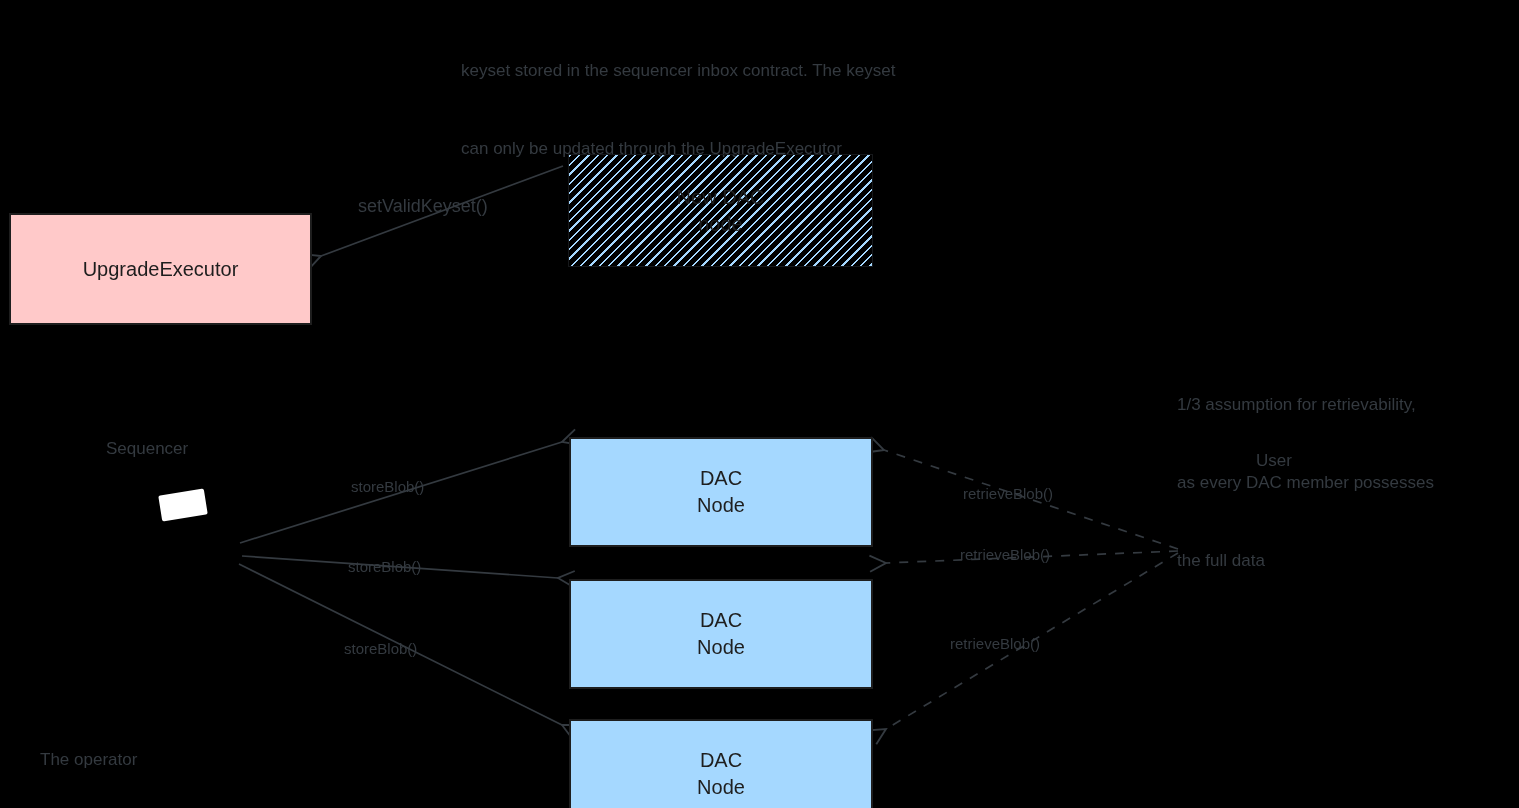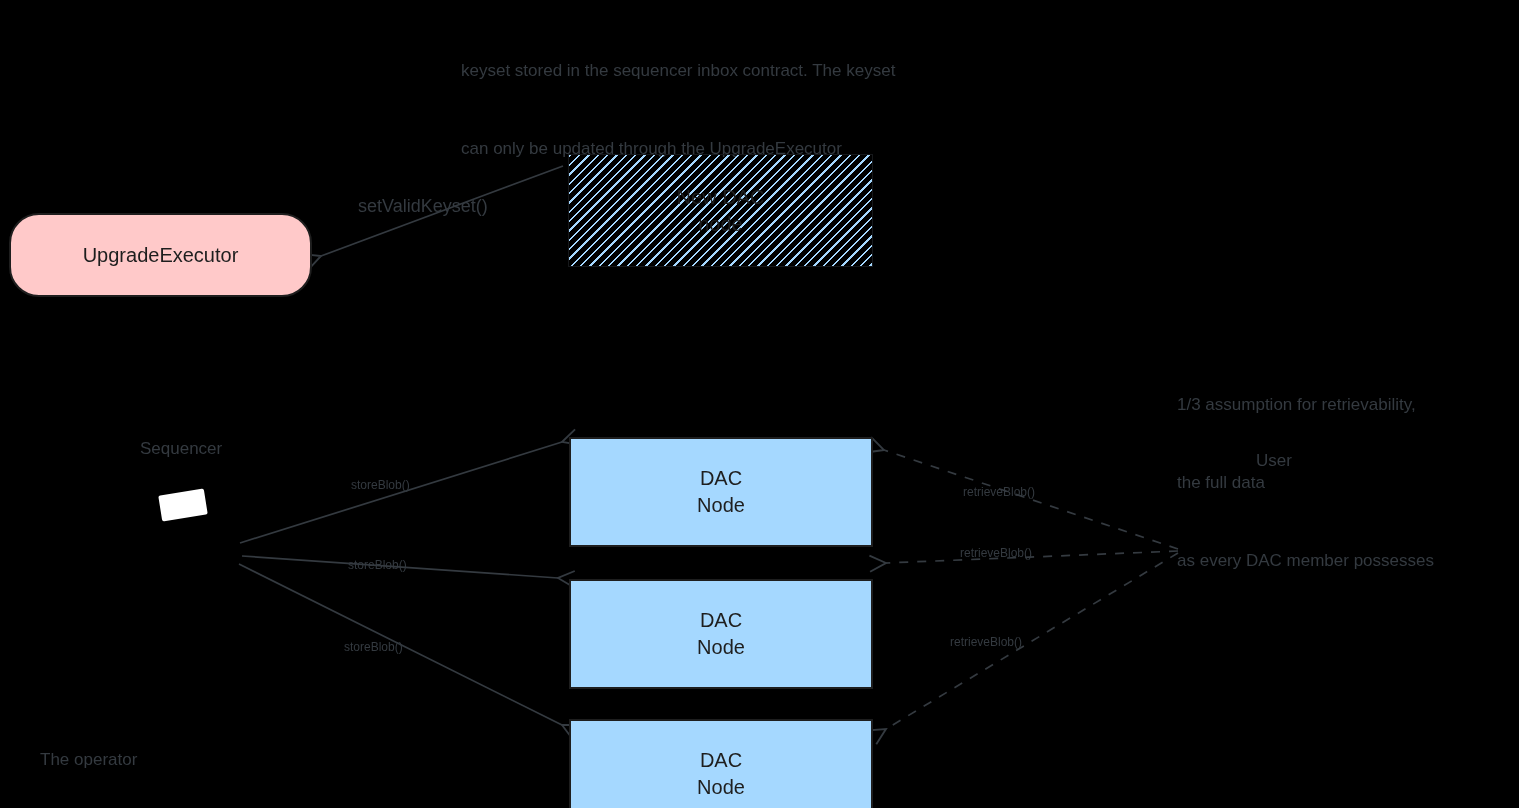--- a/index.html
+++ b/index.html
@@ -2,26 +2,26 @@
 <html><head>
 <meta charset="utf-8">
 <style>
   html,body{margin:0;padding:0;background:#000;}
   .canvas{
     position:relative;width:1519px;height:808px;background:#000;overflow:hidden;
     font-family:"Liberation Sans",sans-serif;
   }
   .arrow-layer{position:absolute;left:0;top:0;width:1519px;height:808px;z-index:1;}
   .note{position:absolute;z-index:2;color:#343a40;font-size:17px;line-height:26px;white-space:pre;}
-  .label{position:absolute;z-index:3;color:#343a40;font-size:12px;white-space:pre;}
+  .label{position:absolute;z-index:3;color:#343a40;font-size:15px;white-space:pre;}
   .box{
     position:absolute;z-index:2;display:flex;flex-direction:column;align-items:center;justify-content:center;
     border:2px solid #1e1e1e;color:#1e1e1e;font-size:20px;line-height:27px;text-align:center;box-sizing:border-box;
   }
-  .box-upgrade{left:9px;top:213px;width:303px;height:84px;background:#ffc9c9;border-radius:30px;}
+  .box-upgrade{left:9px;top:213px;width:303px;height:112px;background:#ffc9c9;}
   .box-newdac{
     left:568px;top:115px;width:305px;height:113px;border:1.5px solid #16181b;
     background:repeating-linear-gradient(135deg,#a5d8ff 0px,#a5d8ff 1.8px,transparent 1.8px,transparent 6.6px);
     margin-top:39px;
   }
   .box-dac{left:569px;width:304px;height:110px;background:#a5d8ff;margin-top:32px;}
   .dac-1{top:405px;} .dac-2{top:547px;} .dac-3{top:687px;}
   .actor-label{position:absolute;z-index:2;color:#343a40;font-size:17px;white-space:pre;}
   .screen-shape{
     position:absolute;z-index:2;left:160px;top:492px;width:46px;height:26px;background:#ffffff;
@@ -60,21 +60,21 @@
     <div>New DAC</div>
     <div>node</div>
   </div>
 
   <div class="box box-upgrade">
     <div>UpgradeExecutor</div>
   </div>
 
   <div class="label" style="left:358px;top:196px;font-size:18px;">setValidKeyset()</div>
 
-  <div class="actor-label" style="left:140px;top:439px;">Sequencer</div>
+  <div class="actor-label" style="left:106px;top:439px;">Sequencer</div>
   <div class="screen-shape"></div>
 
   <div class="label" style="left:351px;top:478px;">storeBlob()</div>
   <div class="label" style="left:348px;top:558px;">storeBlob()</div>
   <div class="label" style="left:344px;top:640px;">storeBlob()</div>
 
   <div class="box box-dac dac-1">
     <div>DAC</div>
     <div>Node</div>
   </div>
@@ -88,22 +88,22 @@
   </div>
 
   <div class="label" style="left:963px;top:485px;">retrieveBlob()</div>
   <div class="label" style="left:960px;top:546px;">retrieveBlob()</div>
   <div class="label" style="left:950px;top:635px;">retrieveBlob()</div>
 
   <div class="actor-label" style="left:1256px;top:451px;">User</div>
 
   <div class="note" style="left:1177px;top:340px;">
     <div>1/3 assumption for retrievability,</div>
+    <div>as every DAC member possesses</div>
     <div>the full data</div>
-    <div>as every DAC member possesses</div>
   </div>
 
   <div class="note" style="left:40px;top:700px;line-height:24px;">
     <div>The operator</div>
     
     
   </div>
 
 </div>
 

